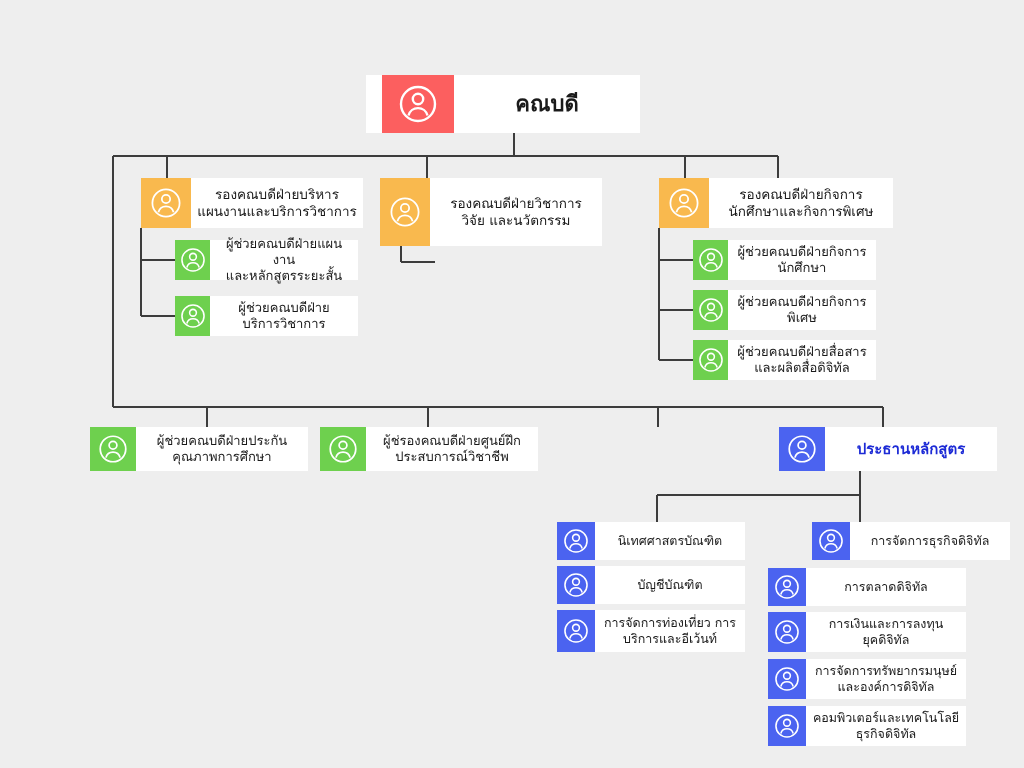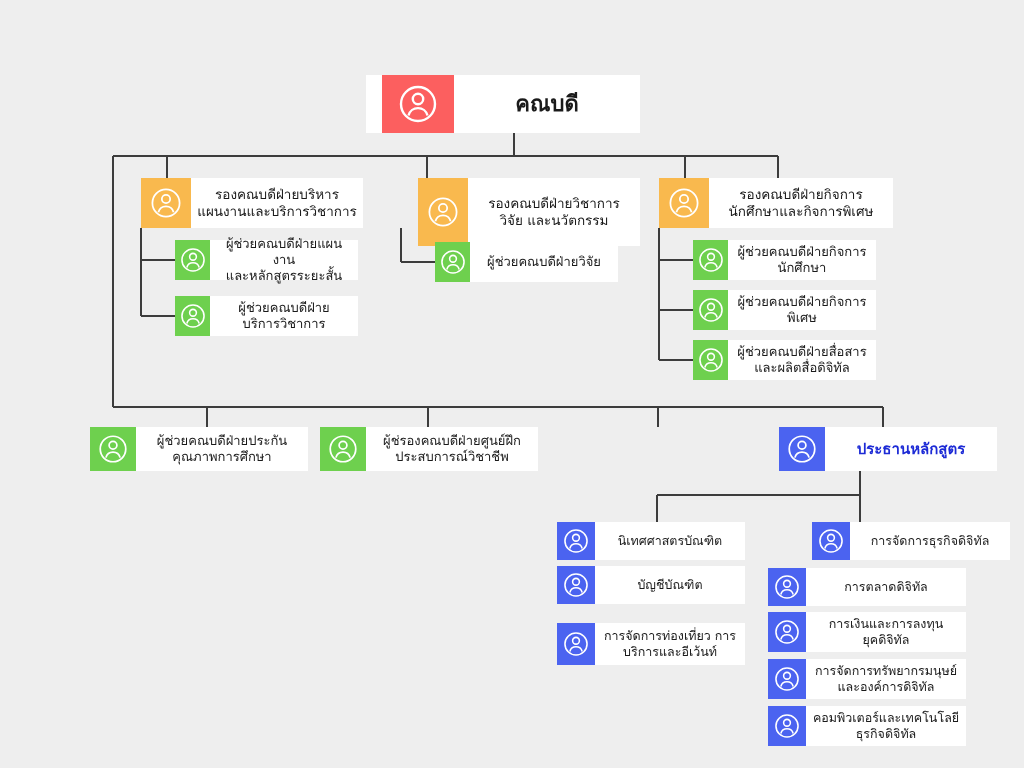--- a/index.html
+++ b/index.html
@@ -123,21 +123,21 @@
       <svg width="32" height="32" viewBox="0 0 40 40">
         <circle cx="20" cy="20" r="17" fill="none" stroke="#fff" stroke-width="2.2"></circle>
         <circle cx="20" cy="15" r="5.2" fill="none" stroke="#fff" stroke-width="2.2"></circle>
         <path d="M10.5 31.5 a9.8 9.8 0 0 1 19 0" fill="none" stroke="#fff" stroke-width="2.2"></path>
       </svg>
     </div>
     <div class="label">รองคณบดีฝ่ายบริหาร
 แผนงานและบริการวิชาการ</div>
   </div>
 
-  <div class="node lvl-vice" style="left:418px; top:178px; width:222px; height:68px;">
+  <div class="node lvl-vice" style="left:380px; top:178px; width:222px; height:68px;">
     <div class="icon" style="width:50px;">
       <svg width="32" height="32" viewBox="0 0 40 40">
         <circle cx="20" cy="20" r="17" fill="none" stroke="#fff" stroke-width="2.2"></circle>
         <circle cx="20" cy="15" r="5.2" fill="none" stroke="#fff" stroke-width="2.2"></circle>
         <path d="M10.5 31.5 a9.8 9.8 0 0 1 19 0" fill="none" stroke="#fff" stroke-width="2.2"></path>
       </svg>
     </div>
     <div class="label">รองคณบดีฝ่ายวิชาการ
 วิจัย และนวัตกรรม</div>
   </div>
@@ -171,30 +171,20 @@
       <svg width="26" height="26" viewBox="0 0 40 40">
         <circle cx="20" cy="20" r="17" fill="none" stroke="#fff" stroke-width="2.4"></circle>
         <circle cx="20" cy="15" r="5.2" fill="none" stroke="#fff" stroke-width="2.4"></circle>
         <path d="M10.5 31.5 a9.8 9.8 0 0 1 19 0" fill="none" stroke="#fff" stroke-width="2.4"></path>
       </svg>
     </div>
     <div class="label">ผู้ช่วยคณบดีฝ่าย
 บริการวิชาการ</div>
   </div>
 
-  <div class="node lvl-asst" style="left:435px; top:242px; width:183px; height:40px;">
-    <div class="icon" style="width:35px;">
-      <svg width="26" height="26" viewBox="0 0 40 40">
-        <circle cx="20" cy="20" r="17" fill="none" stroke="#fff" stroke-width="2.4"></circle>
-        <circle cx="20" cy="15" r="5.2" fill="none" stroke="#fff" stroke-width="2.4"></circle>
-        <path d="M10.5 31.5 a9.8 9.8 0 0 1 19 0" fill="none" stroke="#fff" stroke-width="2.4"></path>
-      </svg>
-    </div>
-    <div class="label">ผู้ช่วยคณบดีฝ่ายวิจัย</div>
-  </div>
 
   <div class="node lvl-asst" style="left:693px; top:240px; width:183px; height:40px;">
     <div class="icon" style="width:35px;">
       <svg width="26" height="26" viewBox="0 0 40 40">
         <circle cx="20" cy="20" r="17" fill="none" stroke="#fff" stroke-width="2.4"></circle>
         <circle cx="20" cy="15" r="5.2" fill="none" stroke="#fff" stroke-width="2.4"></circle>
         <path d="M10.5 31.5 a9.8 9.8 0 0 1 19 0" fill="none" stroke="#fff" stroke-width="2.4"></path>
       </svg>
     </div>
     <div class="label">ผู้ช่วยคณบดีฝ่ายกิจการ
@@ -276,21 +266,21 @@
     <div class="icon" style="width:38px;">
       <svg width="26" height="26" viewBox="0 0 40 40">
         <circle cx="20" cy="20" r="17" fill="none" stroke="#fff" stroke-width="2.4"></circle>
         <circle cx="20" cy="15" r="5.2" fill="none" stroke="#fff" stroke-width="2.4"></circle>
         <path d="M10.5 31.5 a9.8 9.8 0 0 1 19 0" fill="none" stroke="#fff" stroke-width="2.4"></path>
       </svg>
     </div>
     <div class="label">บัญชีบัณฑิต</div>
   </div>
 
-  <div class="node lvl-prog" style="left:557px; top:610px; width:188px; height:42px;margin-top:13px;">
+  <div class="node lvl-prog" style="left:557px; top:610px; width:188px; height:42px;">
     <div class="icon" style="width:38px;">
       <svg width="26" height="26" viewBox="0 0 40 40">
         <circle cx="20" cy="20" r="17" fill="none" stroke="#fff" stroke-width="2.4"></circle>
         <circle cx="20" cy="15" r="5.2" fill="none" stroke="#fff" stroke-width="2.4"></circle>
         <path d="M10.5 31.5 a9.8 9.8 0 0 1 19 0" fill="none" stroke="#fff" stroke-width="2.4"></path>
       </svg>
     </div>
     <div class="label">การจัดการท่องเที่ยว การ
 บริการและอีเว้นท์</div>
   </div>

